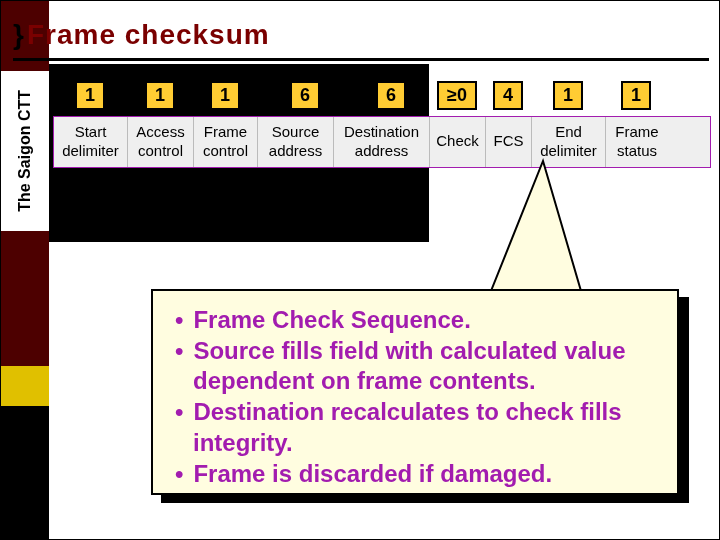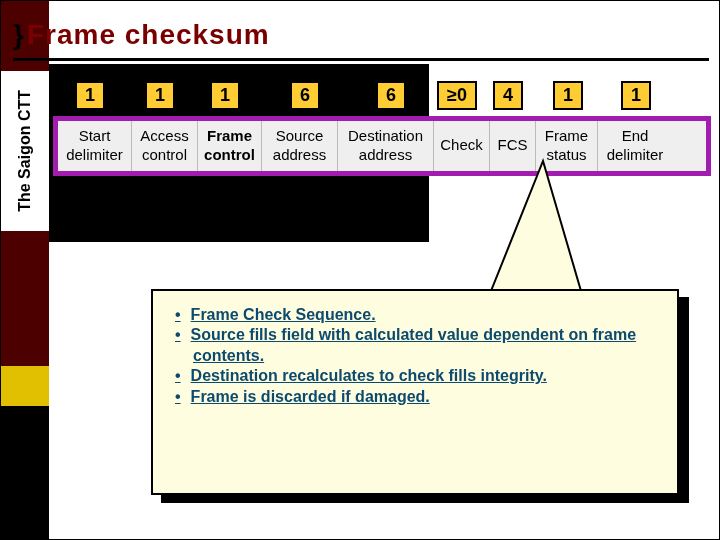--- a/index.html
+++ b/index.html
@@ -84,21 +84,21 @@
     padding: 2px 8px;
     font-weight:bold;
     font-size: 18px;
     color:#000;
     text-align:center;
     white-space:nowrap;
   }
   .field-row {
     display:flex;
     margin-top: 6px;
-    border:5px solid #a21caf;
+    border:1px solid #a21caf;
     background:#efefef;
   }
   .field-cell {
     padding: 6px 2px;
     font-size: 15px;
     color:#000;
     text-align:center;
     border-right:1px solid #bbb;
     display:flex;
     align-items:center;
@@ -132,28 +132,27 @@
   .callout-box {
     position:absolute;
     left: 0; top: 108px;
     width: 528px; height: 206px;
     background:#fffde0;
     border:2px solid #000;
     padding: 14px 16px;
   }
   .callout-box ul { list-style:none; }
   .callout-box li {
-    font-size: 16px;
+    font-size: 24px;
     font-weight:bold;
-    color:#0c4a6e;
+    color:#a21caf;
     line-height:1.28;
     padding-left: 24px;
     text-indent: -18px;
     margin-bottom: 0px;
-    text-decoration: underline;
   }
   .callout-box li::before {
     content:"•";
     margin-right:10px;
   }
   svg.pointer-svg {
     position:absolute;
     left: 330px; top: -20px;
     width: 120px; height: 140px;
     overflow:visible;
@@ -205,27 +204,27 @@
       <div class="byte-cell-wrap" style="width: 74px;">
         <div class="byte-cell">1</div>
       </div>
       <div class="byte-cell-wrap" style="width: 62px;">
         <div class="byte-cell">1</div>
       </div>
     </div>
   <div class="field-row" id="field-row">
       <div class="field-cell" style="width: 74px;">Start delimiter</div>
       <div class="field-cell" style="width: 66px; text-align: center;">Access control</div>
-      <div class="field-cell" style="width: 64px; font-weight: bold;">Frame control</div>
+      <div class="field-cell" style="width: 64px;">Frame control</div>
       <div class="field-cell" style="width: 76px;">Source address</div>
       <div class="field-cell" style="width: 96px;">Destination address</div>
       <div class="field-cell" style="width: 56px;">Check</div>
       <div class="field-cell" style="width: 46px;">FCS</div>
+      <div class="field-cell" style="width: 74px;">End delimiter</div>
       <div class="field-cell" style="width: 62px;">Frame status</div>
-      <div class="field-cell" style="width: 74px;">End delimiter</div>
     </div>
 </div>
 
 <div class="callout-wrap">
   <svg class="pointer-svg">
     <polygon points="62,0 100,130 10,130" fill="#fffde0" stroke="#000" stroke-width="2"></polygon>
   </svg>
   <div class="callout-shadow"></div>
   <div class="callout-box">
     <ul id="bullets">

